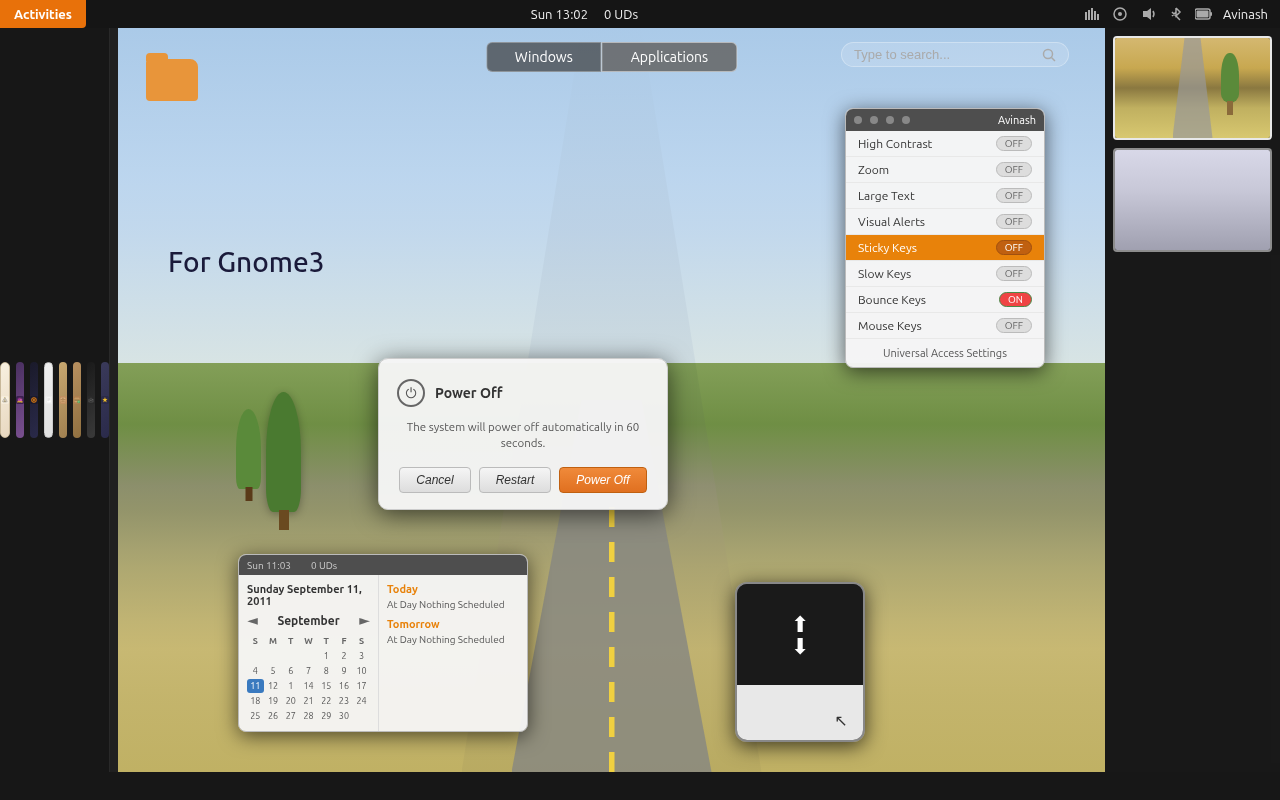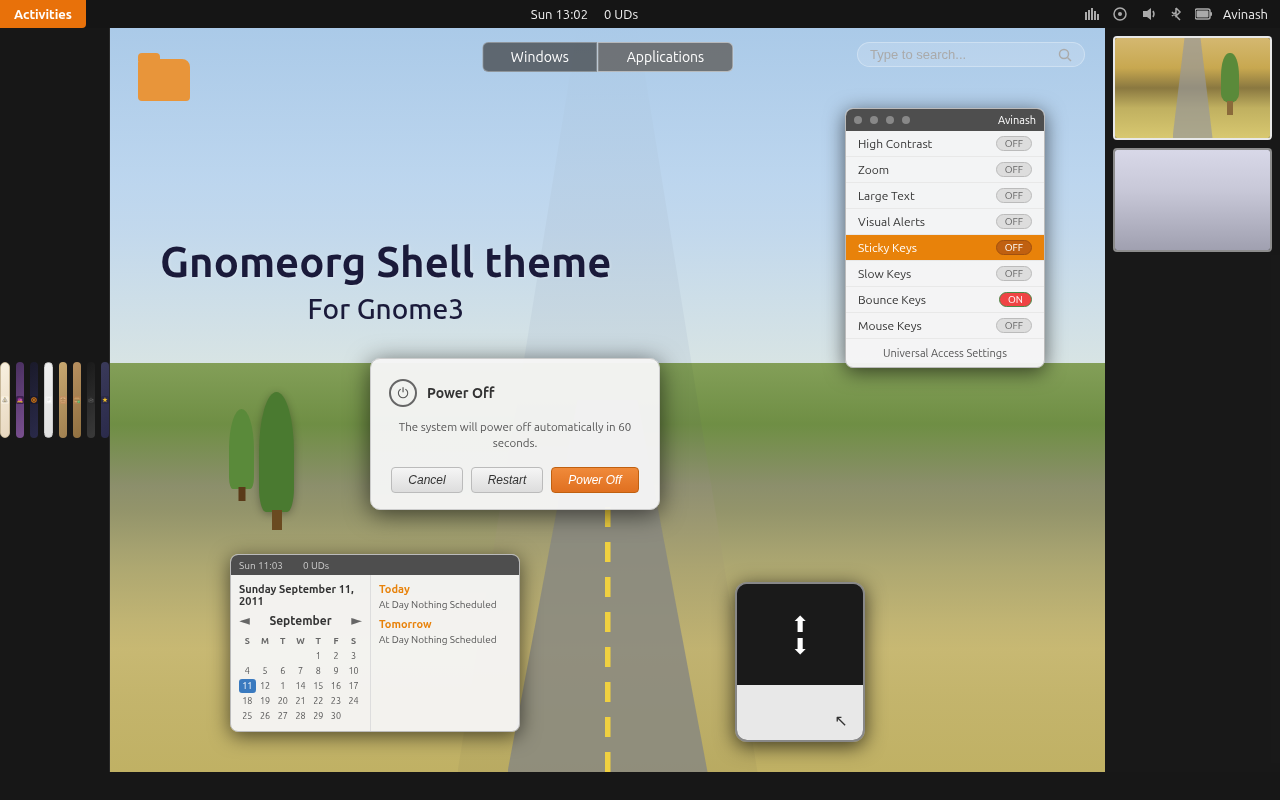--- a/index.html
+++ b/index.html
@@ -88,20 +88,21 @@
       cursor: pointer;
       position: relative;
       overflow: hidden;
     }
 
     
     #main-content {
       flex: 1;
       position: relative;
       overflow: hidden;
+      margin-left: 8px;
     }
 
     
     #bg-road {
       position: absolute;
       top: 0; left: 0; right: 0; bottom: 0;
       background: linear-gradient(
         180deg,
         #b8d4e8 0%,
         #c9dff0 20%,
@@ -150,21 +151,21 @@
       background: rgba(100,100,100,0.85);
       border-color: rgba(255,255,255,0.5);
     }
     .tab-btn:first-child { border-radius: 6px 0 0 6px; }
     .tab-btn:last-child { border-radius: 0 6px 6px 0; }
 
     
     #search-box {
       position: absolute;
       top: 14px;
-      right: 20px;
+      right: 36px;
       z-index: 50;
       display: flex;
       align-items: center;
       background: rgba(255,255,255,0.15);
       border: 1px solid rgba(255,255,255,0.3);
       border-radius: 20px;
       padding: 4px 12px;
       gap: 8px;
     }
     #search-input {
@@ -774,21 +775,20 @@
           <span style="font-size:11px;color:#444;">Nautilus</span>
         </div>
         <div class="file-icon-box">
           <div class="eye-icon">👁</div>
           <span style="font-size:11px;color:#444;">Image Viewer</span>
         </div>
       </div>
     </div>
 
     <div id="gnome-text">
-      <div id="gnome-title">Gnomeorg Shell theme</div>
       <div id="gnome-subtitle">For Gnome3</div>
     </div>
 
     <div id="poweroff-dialog">
       <div id="poweroff-header">
         <div class="power-icon-circle">⏻</div>
         <span id="poweroff-title">Power Off</span>
       </div>
       <div id="poweroff-msg">The system will power off automatically in 60 seconds.</div>
       <div id="poweroff-buttons">

